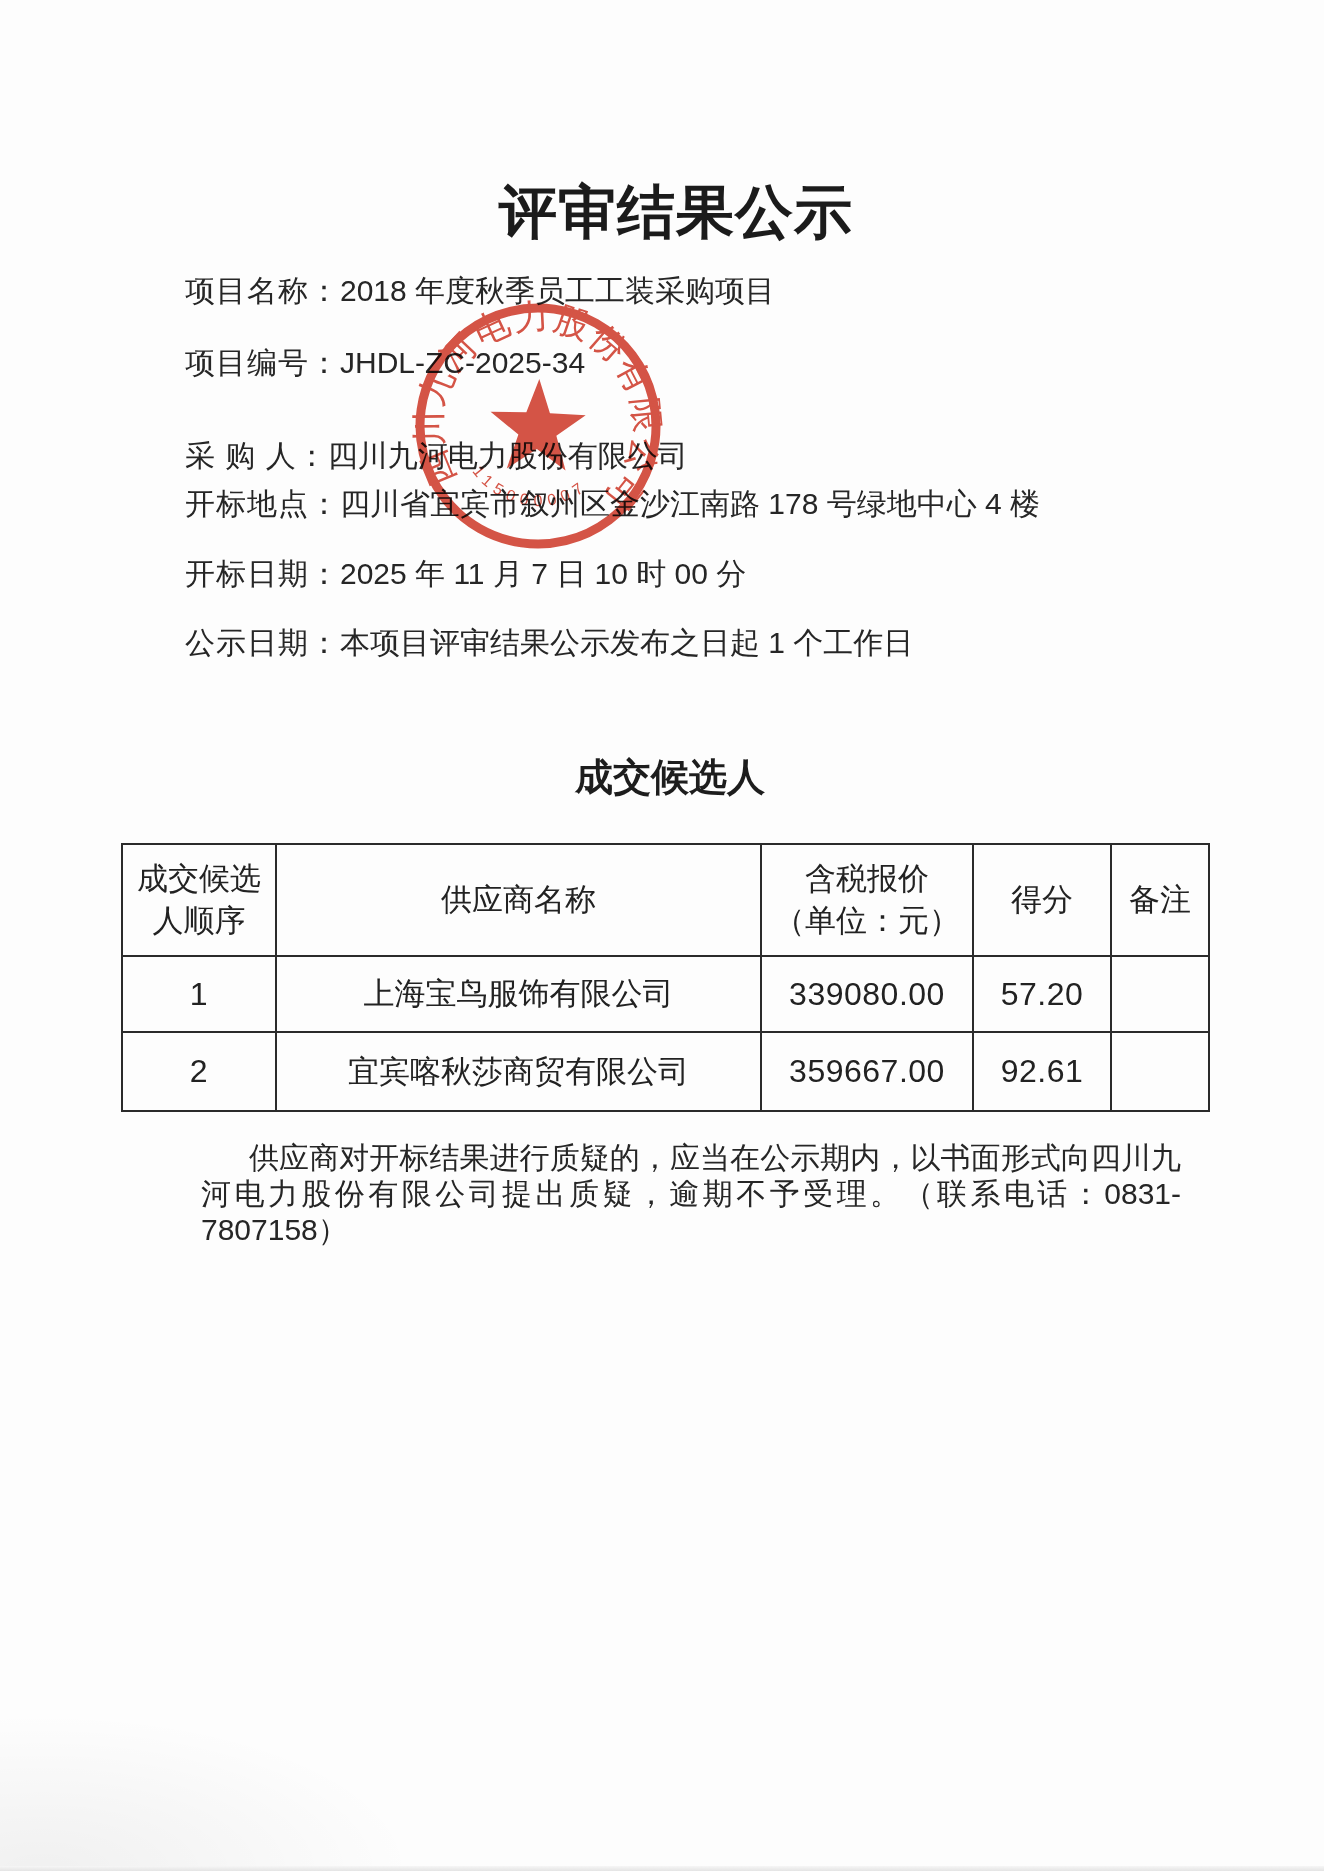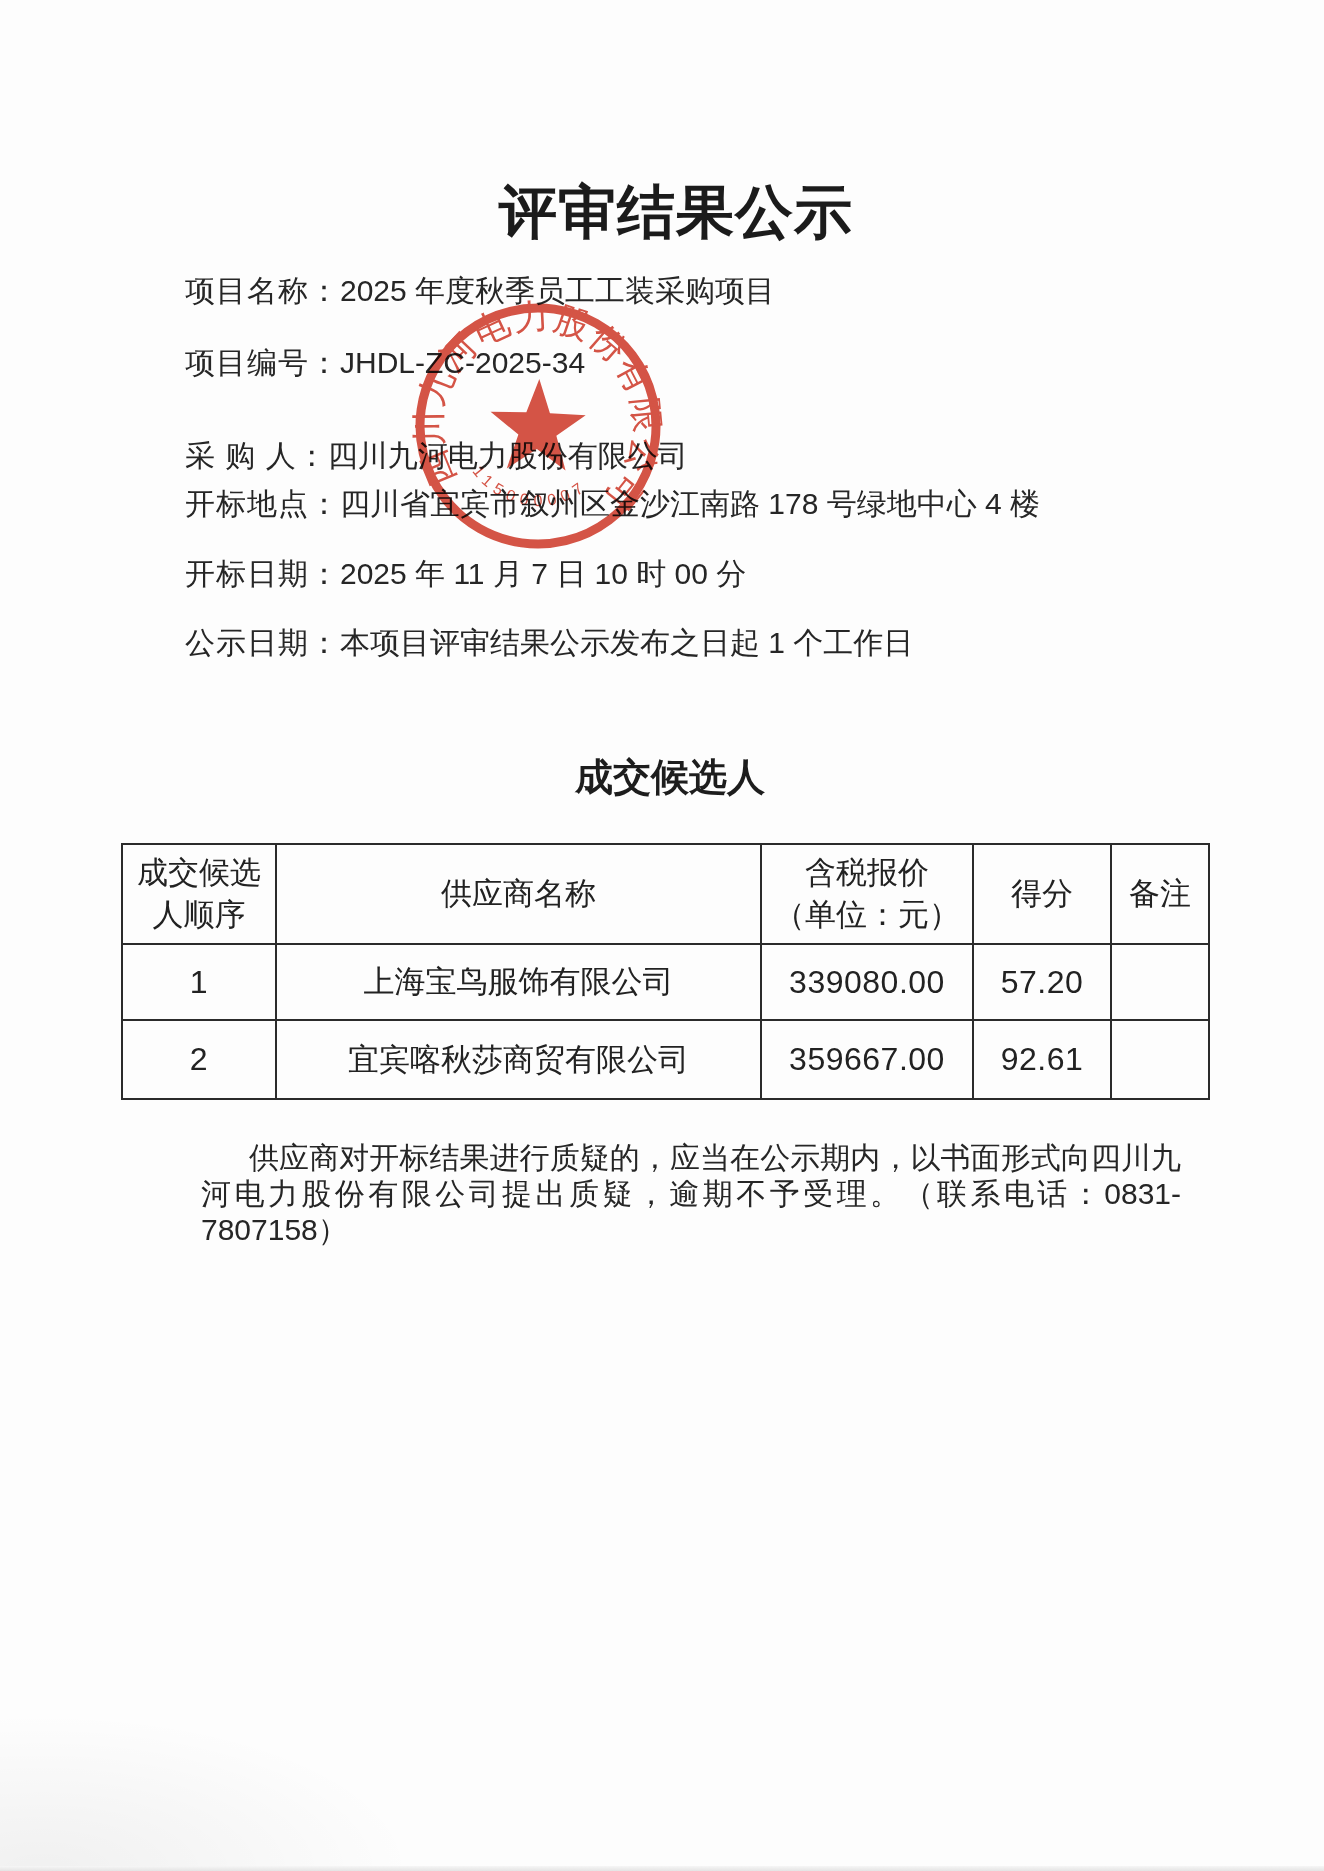--- a/index.html
+++ b/index.html
@@ -67,21 +67,21 @@
     color:#222;
   }
   table.candidates th,table.candidates td{
     border:2px solid #2b2b2b;
     text-align:center;
     vertical-align:middle;
     font-weight:400;
     padding:0;
     overflow:hidden;
   }
-  table.candidates .hdr-row{height:100px;}
+  table.candidates .hdr-row{height:112px;}
   table.candidates .data-row-1{height:76px;}
   table.candidates .data-row-2{height:79px;}
   .hdr-2line{line-height:42px;}
   .num-cell{font-size:32px;letter-spacing:0.5px;}
   .seal{
     position:absolute;
     left:388px;top:276px;
     width:300px;height:300px;
     mix-blend-mode:multiply;
     opacity:0.87;
@@ -100,21 +100,21 @@
   }
 </style>
 </head>
 <body>
 
 <div class="page">
 
   <h1 class="doc-title">评审结果公示</h1>
 
   <div class="info-line" style="top:271px;">
-    <span class="info-label">项目名称：</span><span class="info-value">2025 年度秋季员工工装采购项目</span>
+    <span class="info-label">项目名称：</span><span class="info-value">2018 年度秋季员工工装采购项目</span>
   </div>
   <div class="info-line" style="top:343px;">
     <span class="info-label">项目编号：</span><span class="info-value">JHDL-ZC-2025-34</span>
   </div>
   <div class="info-line" style="top:436px;">
     <span class="info-label">采 购 人：</span><span class="info-value">四川九河电力股份有限公司</span>
   </div>
   <div class="info-line" style="top:484px;">
     <span class="info-label">开标地点：</span><span class="info-value">四川省宜宾市叙州区金沙江南路 178 号绿地中心 4 楼</span>
   </div>

